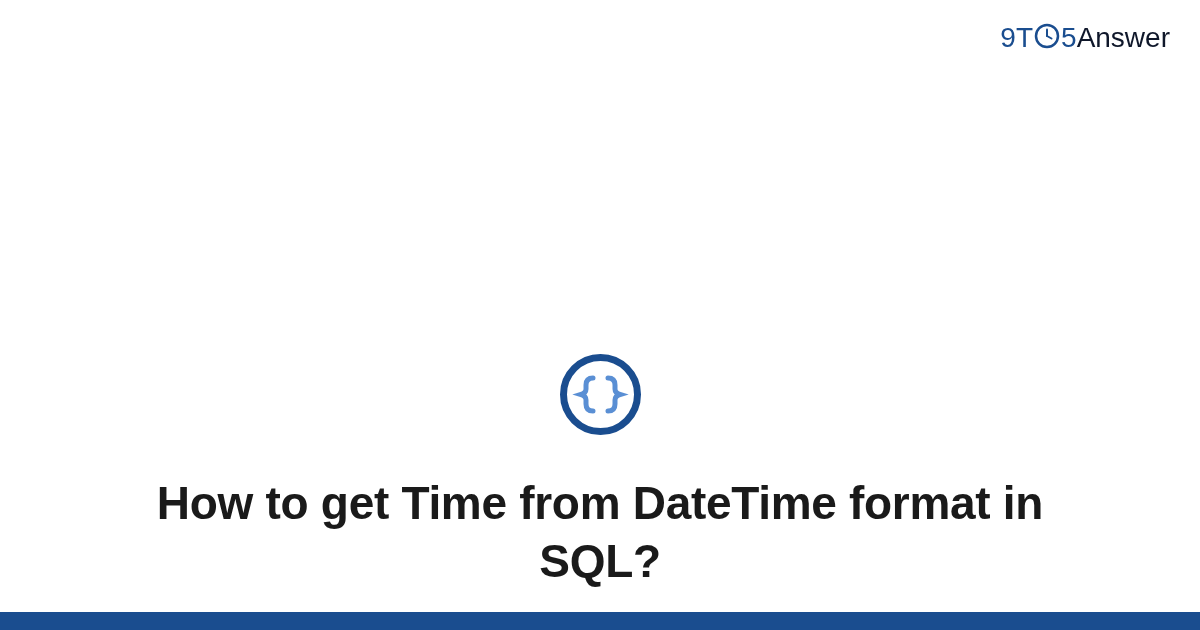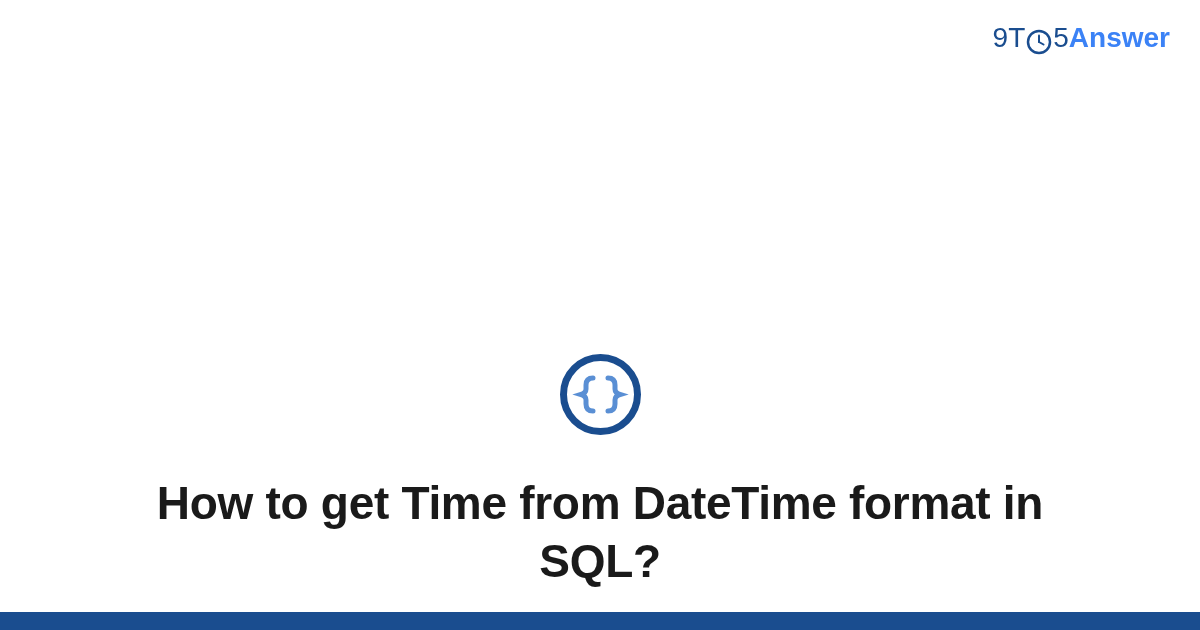--- a/index.html
+++ b/index.html
@@ -13,21 +13,21 @@
       font-family: Arial, Helvetica, sans-serif;
       background: #ffffff;
       position: relative;
       overflow: hidden;
     }
     .header-logo {
       position: absolute;
       top: 22px;
       right: 30px;
       display: flex;
-      align-items: flex-end;
+      align-items: flex-start;
       font-size: 28px;
       font-weight: 400;
     }
     .logo-9t {
       color: #1a4d8f;
       font-weight: 500;
     }
     .logo-clock {
       display: inline-flex;
       align-items: center;
@@ -36,22 +36,21 @@
       height: 26px;
       margin: 0 1px;
       position: relative;
       top: 1px;
     }
     .logo-clock svg {
       width: 26px;
       height: 26px;
     }
     .logo-answer-light {
-      color: #3b82f6;
-      font-weight: bold;
+      color: #0f172a;
     }
     .content-wrapper {
       position: absolute;
       top: 0;
       left: 0;
       width: 100%;
       height: 100%;
       display: flex;
       flex-direction: column;
       align-items: center;

